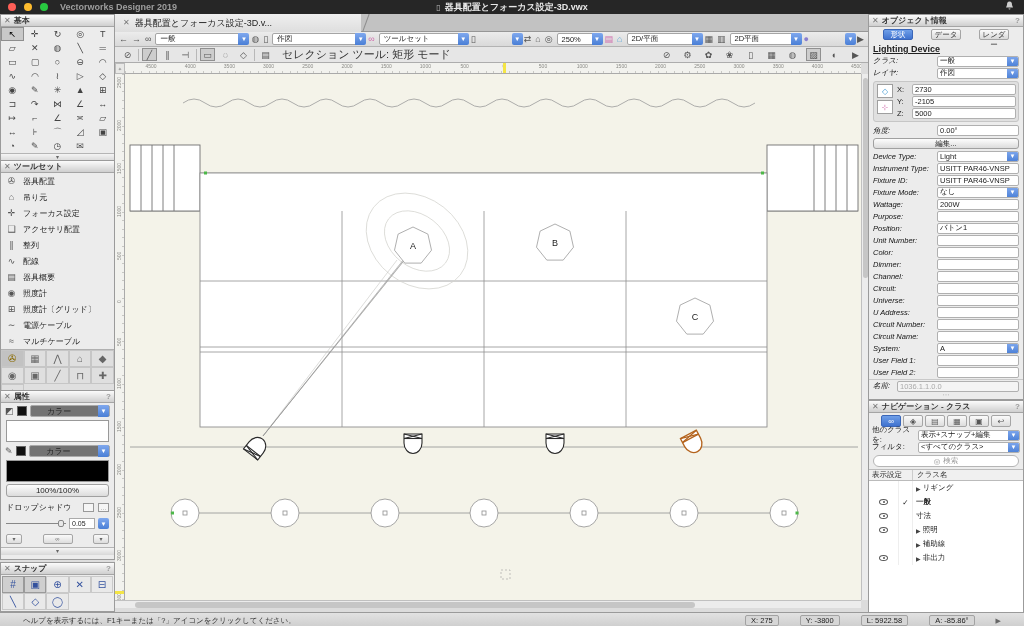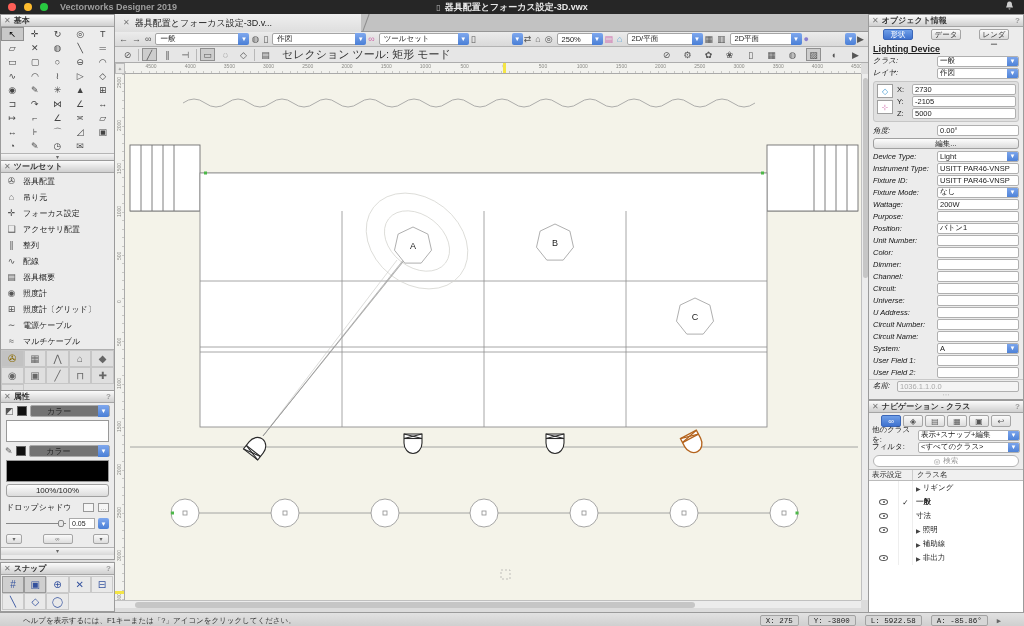--- a/index.html
+++ b/index.html
@@ -120,21 +120,21 @@
   .clsrow .c2 { width:14px; text-align:center; border-right:1px solid #eee; align-self:stretch; display:flex; align-items:center; justify-content:center;}
   .clsrow .nm { padding-left:3px; display:flex; align-items:center; gap:2px; }
   .clsrow .tri { font-size:6px; color:#444; }
   .eye { width:9px; height:6px; border:1px solid #555; border-radius:50%; position:relative; }
   .eye::after { content:""; position:absolute; left:2.5px; top:1px; width:2px; height:2px; background:#555; border-radius:50%; }
 
   
   .statusbar { position:absolute; left:0; top:612px; width:1024px; height:14px; background:linear-gradient(#e2e2e2,#cfcfcf); border-top:1px solid #9a9a9a; display:flex; align-items:flex-end; padding:0 23px; gap:4px; }
   .sb-help { font-size:7.5px; color:#333; }
   .sb-box { height:11px; background:#d6d6d6; border:1px solid #a2a2a2; border-radius:2px; font-size:7.5px; display:flex; align-items:center; padding:0 5px; color:#222; }
-  .sb-right { margin-left:auto; display:flex; gap:9px; align-items:center;font-family:Liberation Mono, monospace; }
+  .sb-right { margin-left:auto; display:flex; gap:21px; align-items:center; }
 
   .leftcol-bg { position:absolute; left:0; top:14px; width:115px; height:598px; background:#dedede; }
   .rightcol-bg { position:absolute; left:868px; top:14px; width:156px; height:598px; background:#dedede; }
 </style>
 </head>
 <body>
 
 <div class="menubar">
   <span class="tl" style="background:#ff5f57"></span>
   <span class="tl" style="background:#febc2e"></span>

